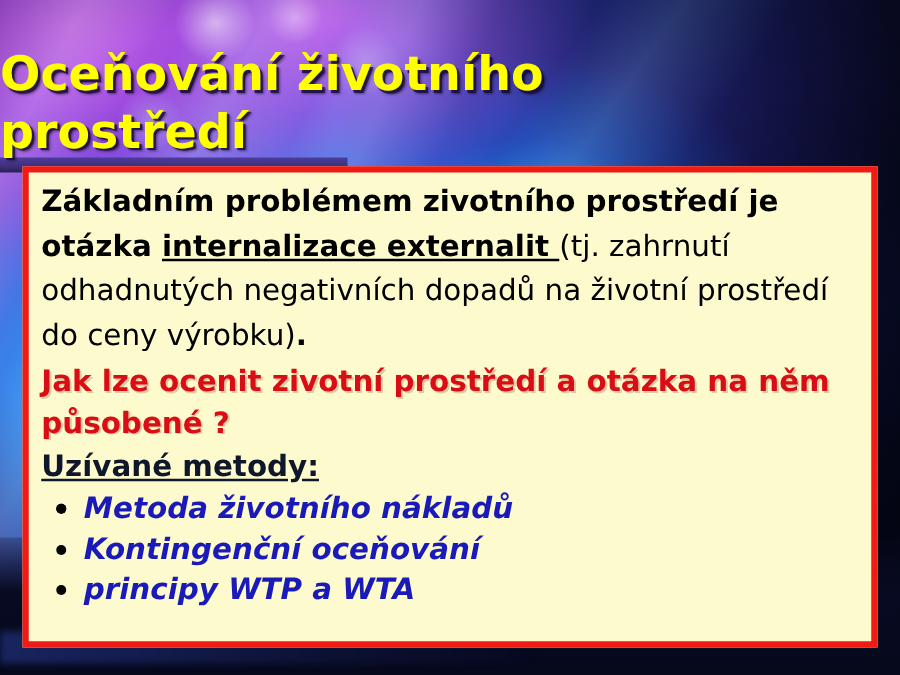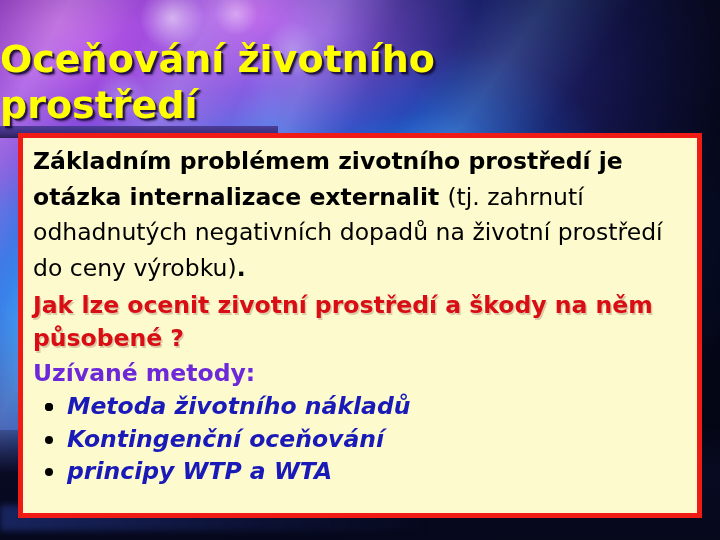--- a/index.html
+++ b/index.html
@@ -111,36 +111,37 @@
   }
 
   .body-text {
     color: #000000;
     font-size: 23.5px;
     line-height: 35.5px;
     margin: 0;
   }
   .para-1 { margin: 0 0 0 0; }
   .b { font-weight: bold; }
-  .u { font-weight: bold; text-underline-offset: 2px; }
+  .u { font-weight: bold; text-decoration: underline; text-underline-offset: 2px; }
 
   .q-line {
     color: #d90d14;
     font-weight: bold;
     font-size: 23.5px;
     line-height: 33px;
     text-shadow: 1.5px 1.5px 0 rgba(180,140,120,0.45);
     margin: 3px 0 0 0;
   }
 
   .methods-head {
-    color: #6d28d9;
+    color: #0f172a;
     font-weight: bold;
     font-size: 23.5px;
     line-height: 34px;
+    text-decoration: underline;
     text-underline-offset: 2px;
     margin: 1px 0 0 0;
     display: inline-block;
   }
 
   ul.methods {
     list-style: none;
     margin: 0;
     padding: 0;
   }
@@ -175,21 +176,21 @@
   <div class="bg-bottom-sheen"></div>
   <div class="ledge"></div>
 
   <div class="title">Oceňování životního
 prostředí</div>
 
   <div class="content-box">
 
     <p class="body-text para-1"><span class="b">Základním problémem zivotního prostředí je otázka </span><span class="u">internalizace externalit </span><span>(tj. zahrnutí odhadnutých negativních dopadů na životní prostředí do ceny výrobku)</span><span class="b">.</span></p>
 
-    <p class="q-line">Jak lze ocenit zivotní prostředí a škody na něm působené ?</p>
+    <p class="q-line">Jak lze ocenit zivotní prostředí a otázka na něm působené ?</p>
 
     <div>
       <span class="methods-head">Uzívané metody:</span>
     </div>
 
     <ul class="methods">
       <li>
         <span class="bullet"></span>
       </li>
       <li>

